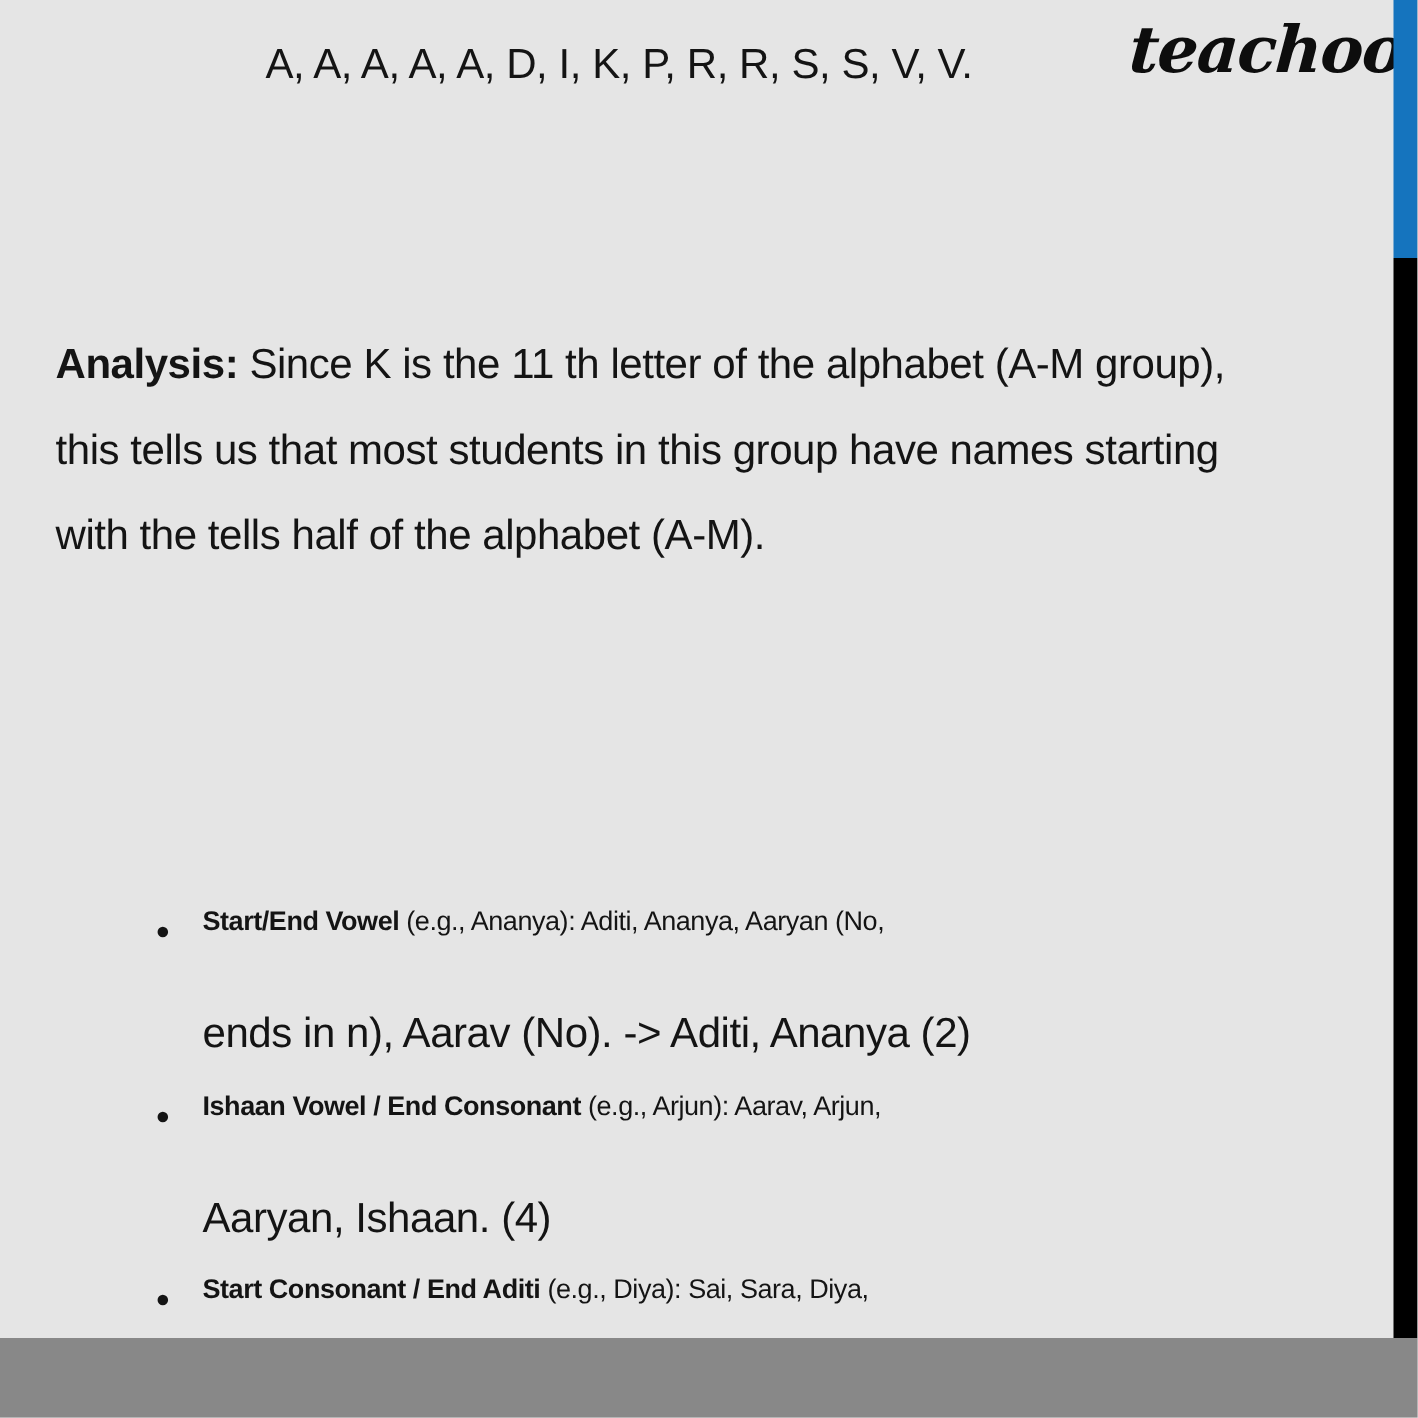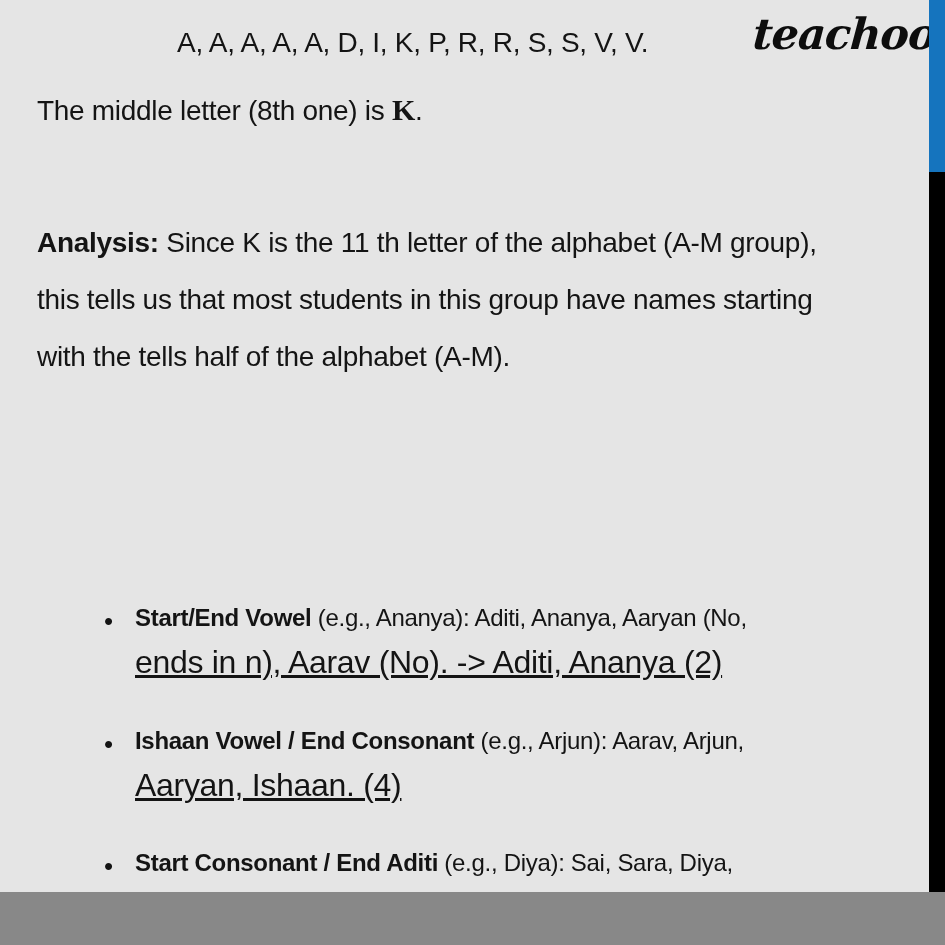--- a/index.html
+++ b/index.html
@@ -58,30 +58,29 @@
   .b3 { top: 849px; }
   .dot {
     position: absolute;
     left: 104px; top: 2px;
     font-size: 26px;
   }
   .bl1 {
     position: absolute;
     left: 135px; top: 0;
     white-space: nowrap;
-    font-size: 24px;
+    font-size: 18px;
     letter-spacing: -0.3px;
   }
   .bl2 {
     position: absolute;
-    left: 135px; top: 40px;
+    left: 135px; top: 69px;
     white-space: nowrap;
-    font-size: 32px;
+    font-size: 28px;
     letter-spacing: -0.3px;
-    text-decoration: underline;
   }
   .bar-blue {
     position: absolute;
     right: 0; top: 0;
     width: 16px; height: 172px;
     background: #1574BE;
   }
   .bar-black {
     position: absolute;
     right: 0; top: 172px;
@@ -91,21 +90,20 @@
 </style>
 </head>
 <body>
 
 <div class="page">
 
   <div class="txt seq">A, A, A, A, A, D, I, K, P, R, R, S, S, V, V.</div>
 
   <div class="logo">teachoo</div>
 
-  <div class="txt middle"><span>The middle letter (8th one) is </span><span class="k-serif">K</span><span>.</span></div>
 
   <div class="txt a1"><span class="bold">Analysis:</span><span> Since K is the 11 th letter of the alphabet (A-M group),</span></div>
   <div class="txt a2">this tells us that most students in this group have names starting</div>
   <div class="txt a3">with the tells half of the alphabet (A-M).</div>
 
 
 
   <div class="bullet b1">
     <span class="dot">•</span>
     <div class="bl1"><span class="bold">Start/End Vowel</span><span> (e.g., Ananya): Aditi, Ananya, Aaryan (No,</span></div>

